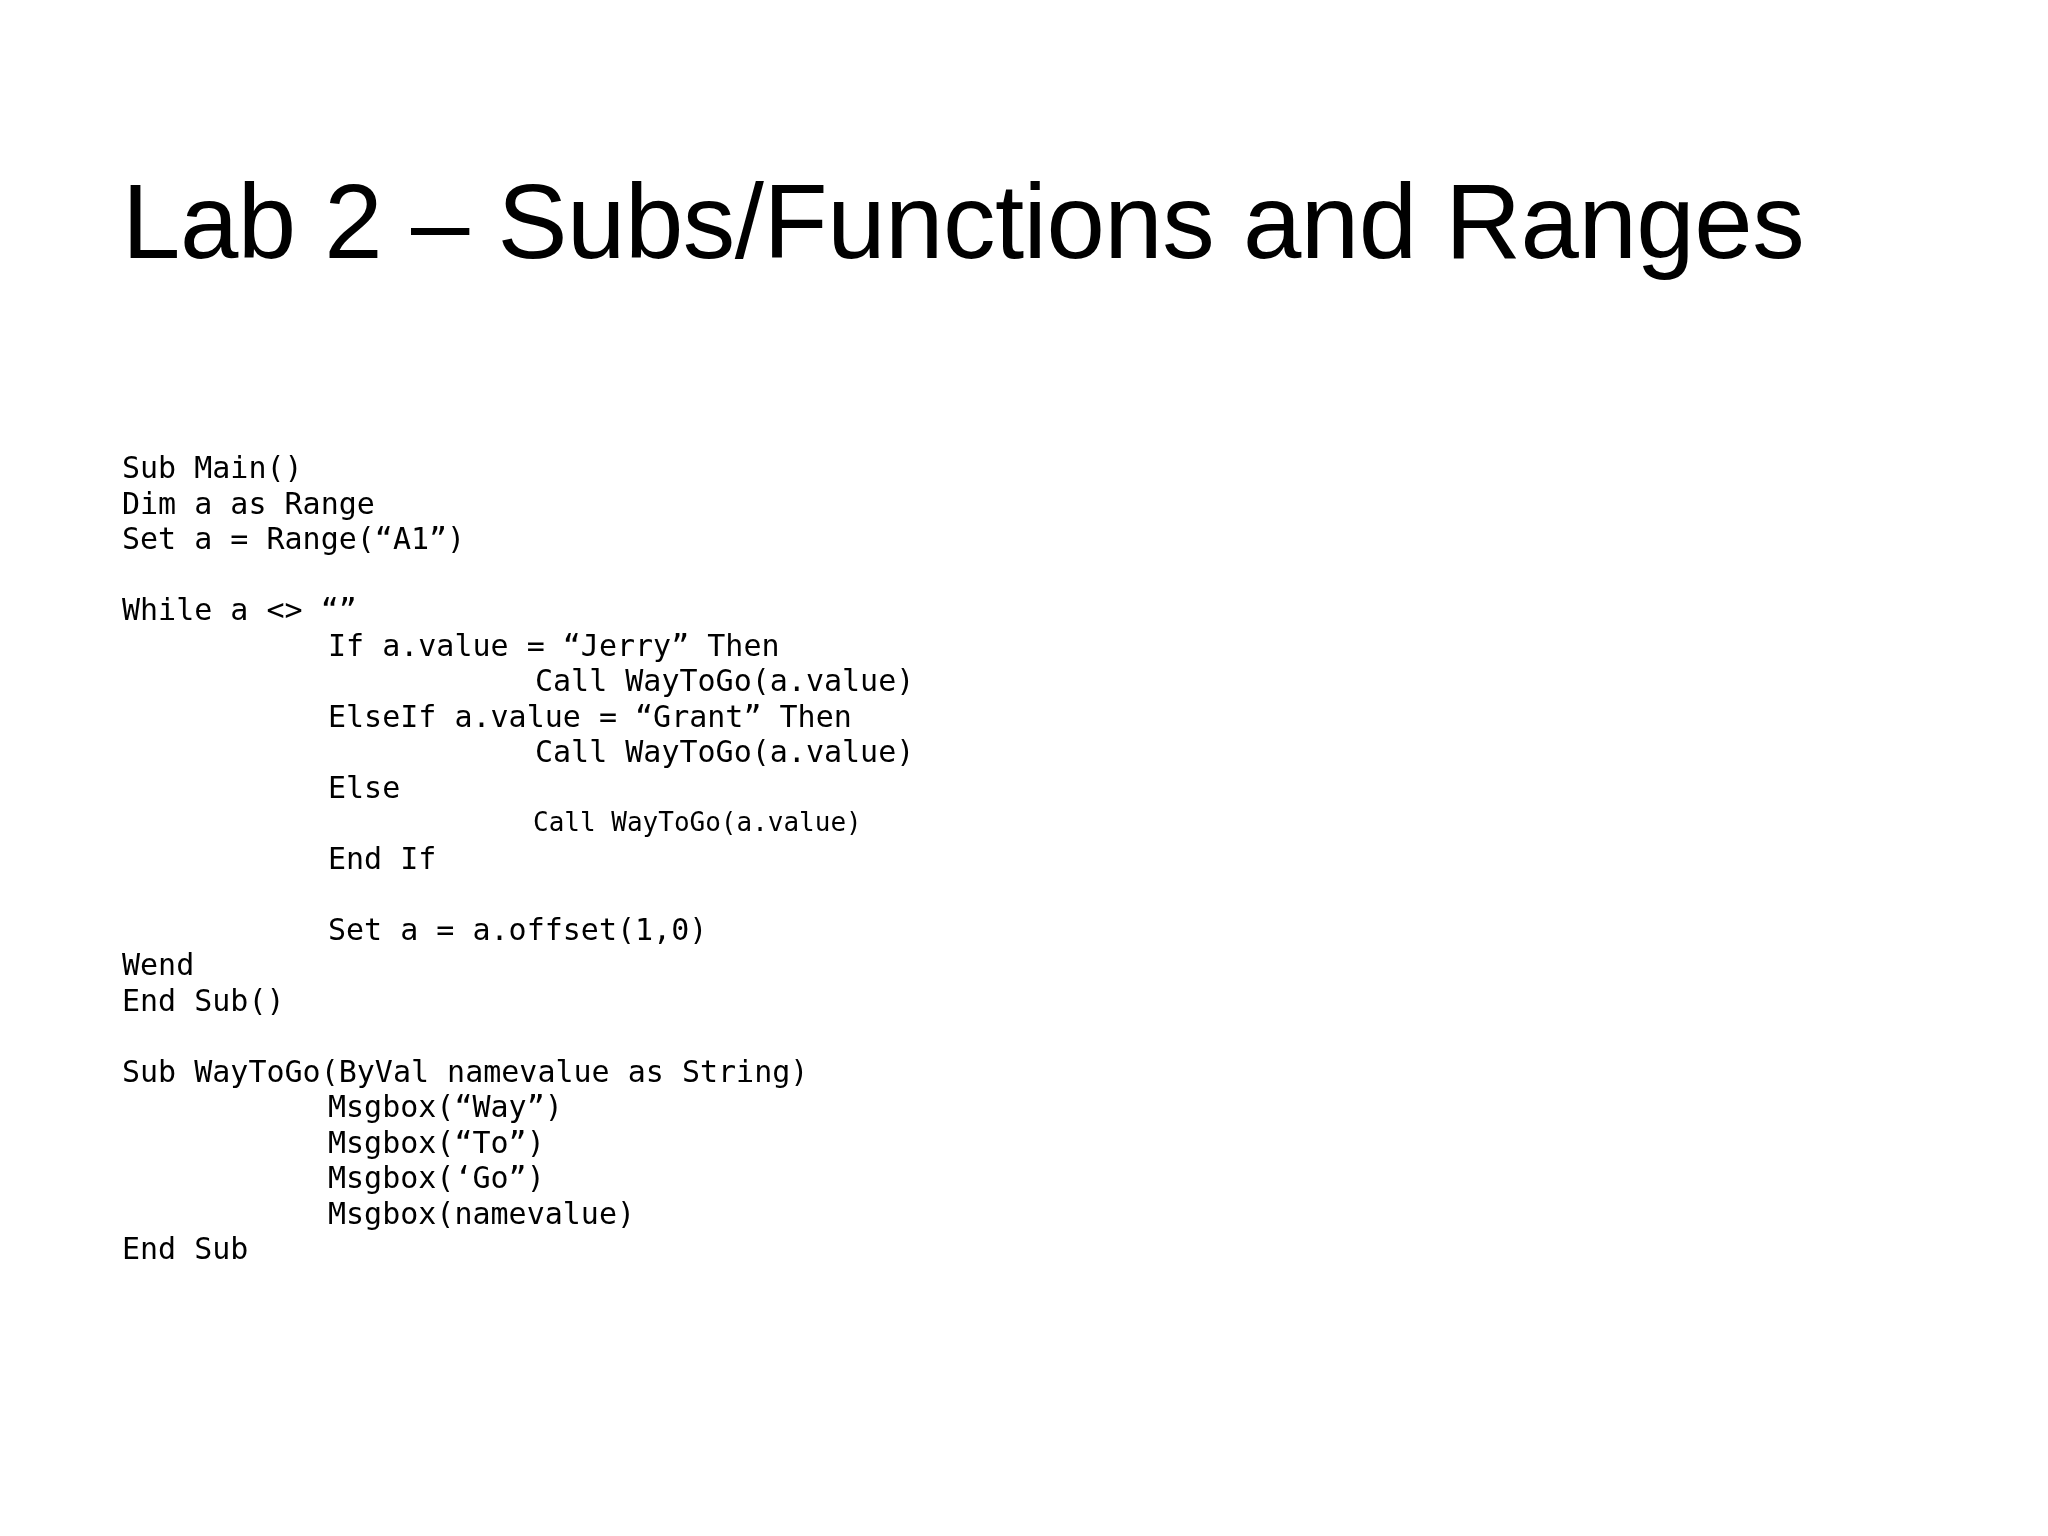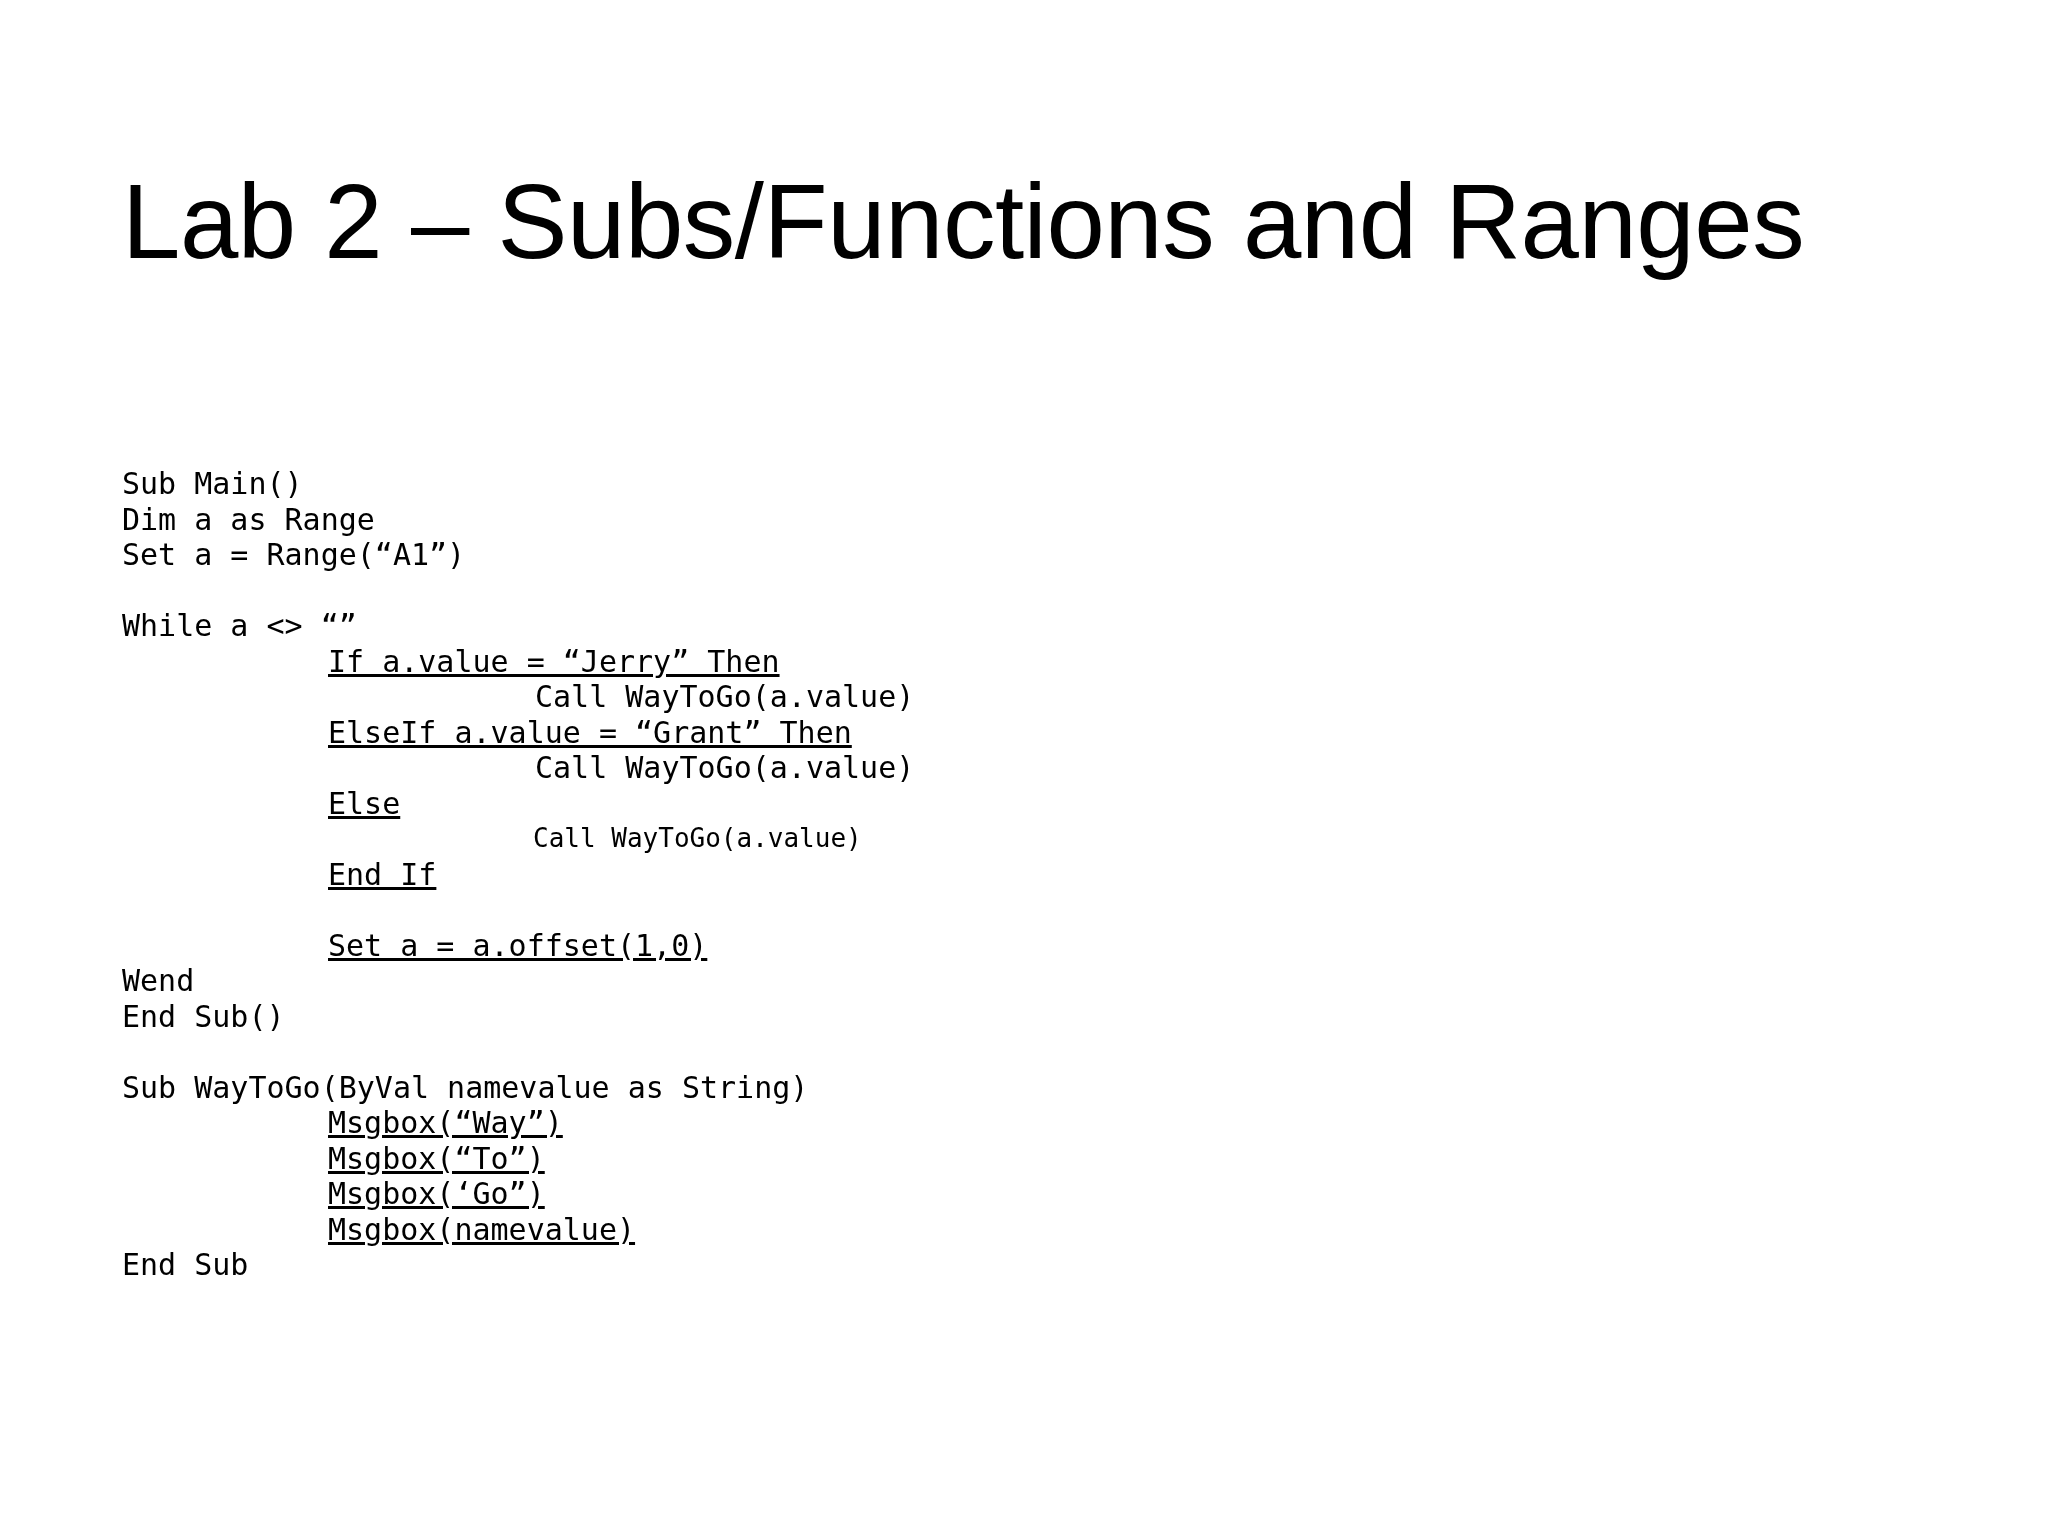--- a/index.html
+++ b/index.html
@@ -55,37 +55,37 @@
   }
   #bullet-row .bullet-text {
     display: inline-block;
     vertical-align: top;
   }
 
   
   #code-block {
     position: absolute;
     left: 122px;
-    top: 436px;
+    top: 420px;
     width: 1820px;
     font-size: 30px;
     line-height: 35.5px;
     color: #000000;
     white-space: pre;
   }
 
   .code-line {
     display: block;
     min-height: 35.5px;
     white-space: pre;
   }
 
   
   .ind-0  { padding-left: 0px; }
-  .ind-1  { padding-left: 206px; text-decoration: underline; }
+  .ind-1  { padding-left: 206px; }
   .ind-2  { padding-left: 413px; }
   .ind-2s { padding-left: 411px; }
 
   
   .small {
     font-size: 26px;
   }
 
   .code-line.blank {
     font-size: 30px;

